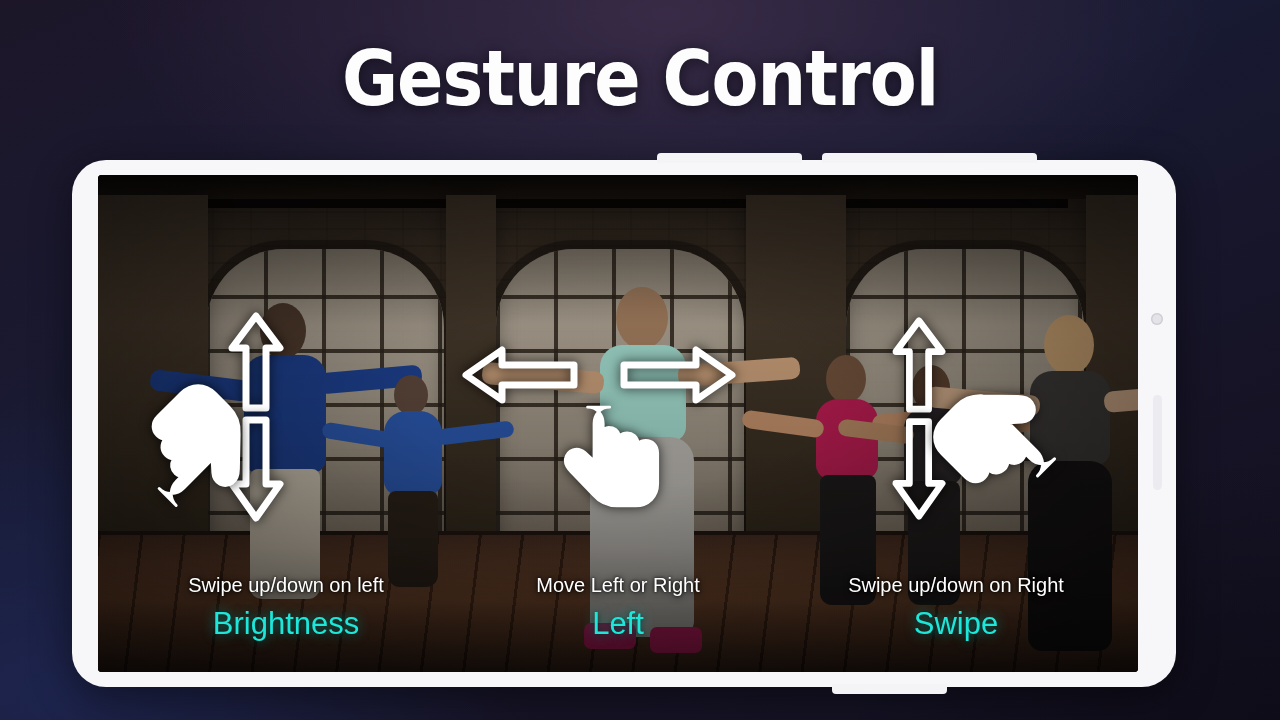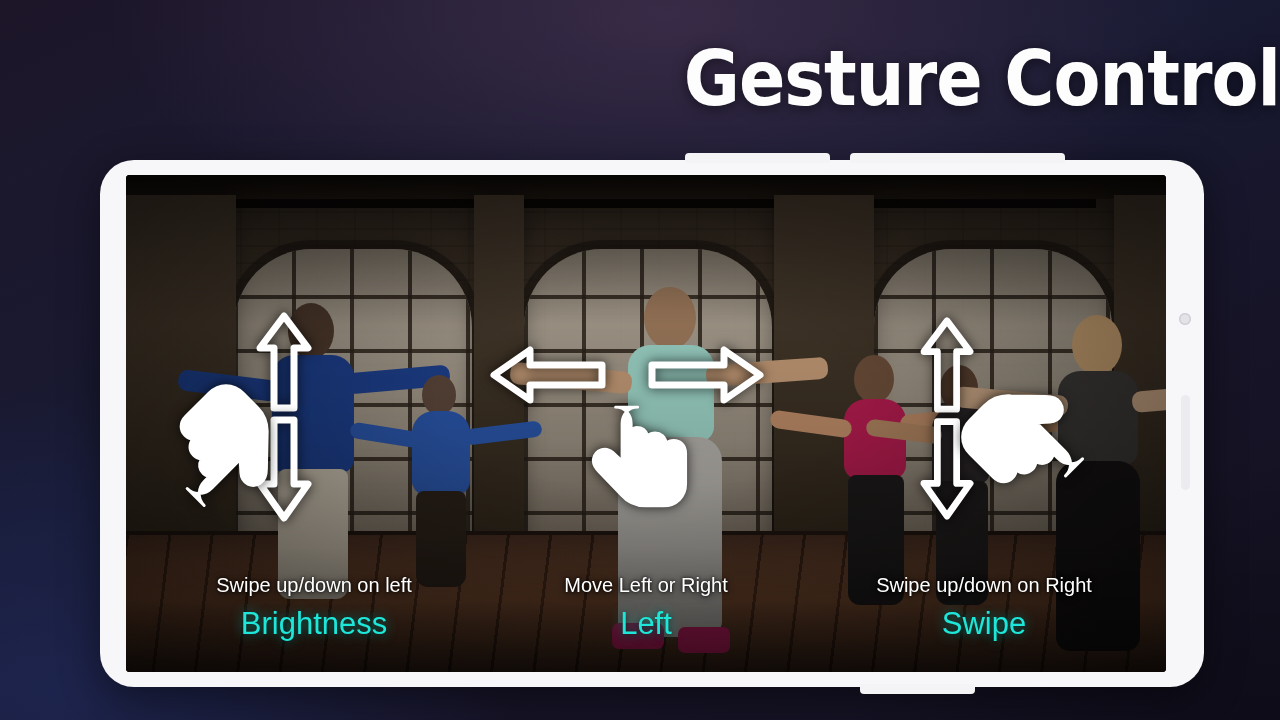--- a/index.html
+++ b/index.html
@@ -19,34 +19,34 @@
       radial-gradient(ellipse 70% 55% at 52% 2%,   rgba(58,44,72,.95) 0%, rgba(58,44,72,0) 62%),
       radial-gradient(ellipse 60% 70% at 4% 96%,   rgba(30,38,82,.85) 0%, rgba(30,38,82,0) 60%),
       radial-gradient(ellipse 55% 60% at 99% 100%, rgba(14,12,24,.95) 0%, rgba(14,12,24,0) 60%),
       linear-gradient(155deg, #1d1629 0%, #181a33 42%, #15132338 70%, #131020 100%);
     background-color:#171428;
   }
 
   
   #title {
     position:absolute; top:34px; left:0; width:1280px;
-    text-align:right;
+    text-align:center;
     font-size:76px;
     font-weight:bold;
     letter-spacing:-1px;
     color:#fdfdfd;
     text-shadow:0 2px 14px rgba(0,0,0,.55);
     font-family:"DejaVu Sans", sans-serif;
     font-stretch:condensed;
   }
 
   
   #phone {
     position:absolute;
-    left:100px; top:160px;
+    left:72px; top:160px;
     width:1104px; height:527px;
     background:#f7f7f9;
     border-radius:34px;
     box-shadow:0 10px 40px rgba(0,0,0,.45);
   }
   
   .nub { position:absolute; background:#f4f4f6; }
   .nub.top1 { top:-7px; left:585px; width:145px; height:10px; border-radius:4px 4px 0 0; }
   .nub.top2 { top:-7px; left:750px; width:215px; height:10px; border-radius:4px 4px 0 0; }
   .nub.bot1 { bottom:-7px; left:760px; width:115px; height:10px; border-radius:0 0 4px 4px; }

